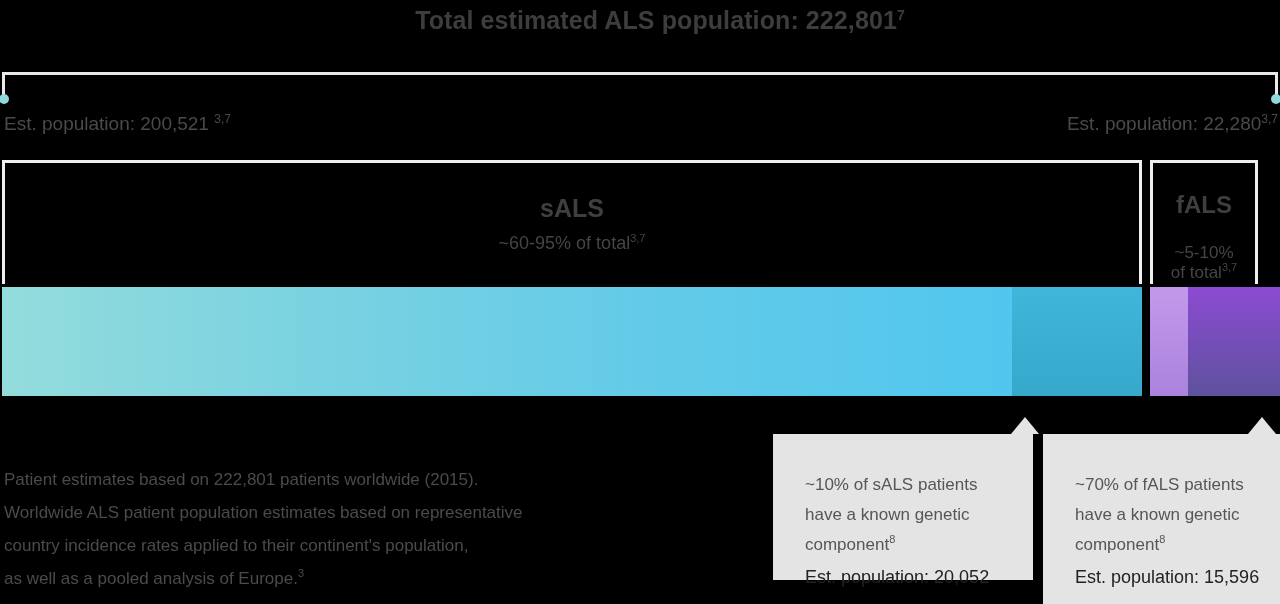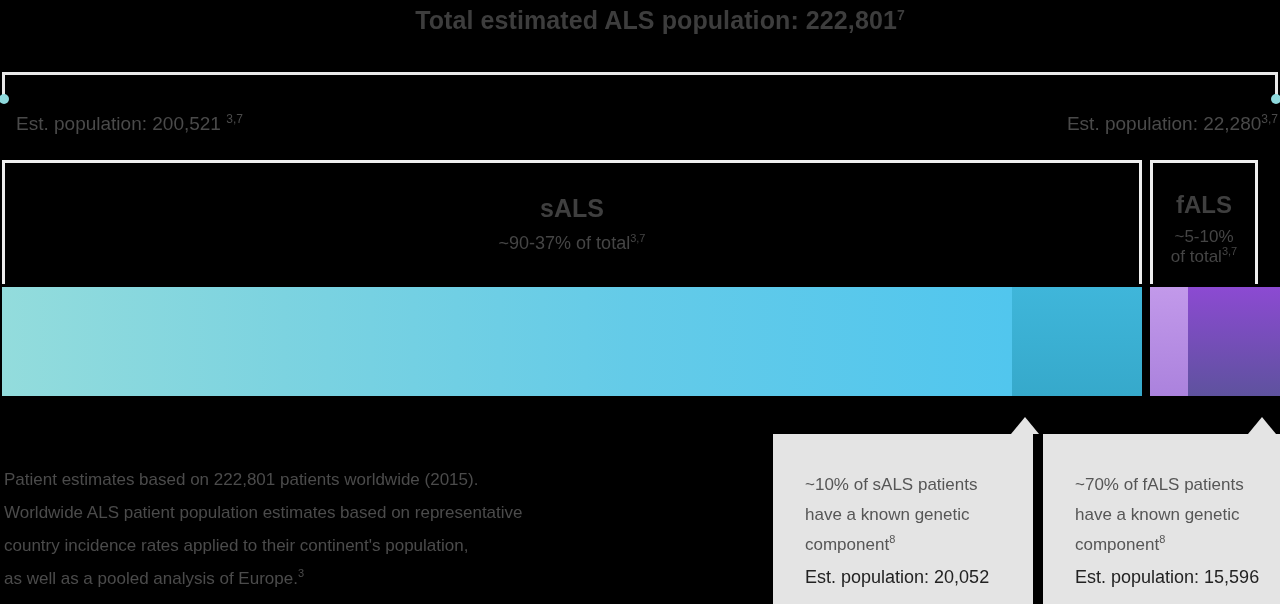--- a/index.html
+++ b/index.html
@@ -79,21 +79,21 @@
     top: 113px;
     font-size: 19px;
     color: #4a4a4a;
     white-space: nowrap;
   }
   .est-label sup {
     font-size: 12px;
     vertical-align: super;
     line-height: 0;
   }
-  #est-left  { left: 16px; }
+  #est-left  { left: 4px; }
   #est-right { right: 2px; }
 
   
   .cat-box {
     position: absolute;
     top: 160px;
     height: 124px;
     border: 3px solid #efefef;
     border-bottom: none;
     box-sizing: border-box;
@@ -118,21 +118,21 @@
     margin-top: 12px;
     text-align: center;
     line-height: 1.15;
   }
   .cat-sub sup {
     font-size: 11px;
     vertical-align: super;
     line-height: 0;
   }
   #box-fals .cat-title { margin-top: 30px; font-size: 24px; }
-  #box-fals .cat-sub   { font-size: 17px; margin-top: 10px; }
+  #box-fals .cat-sub   { font-size: 17px; margin-top: 26px; }
 
   
   #bars {
     position: absolute;
     left: 2px;
     top: 287px;
     height: 109px;
     width: 1276px;
   }
   .bar-seg {
@@ -177,21 +177,21 @@
     line-height: 0;
   }
 
   
   .callout {
     position: absolute;
     background: #e4e4e4;
     box-sizing: border-box;
     padding: 36px 32px 0 32px;
   }
-  #callout-sals { left: 773px;  top: 434px; width: 260px; height: 170px; }
+  #callout-sals { left: 773px;  top: 434px; width: 260px; height: 146px; }
   #callout-fals { left: 1043px; top: 434px; width: 237px; height: 170px; }
 
   .callout .arrow {
     position: absolute;
     top: -17px;
     width: 0;
     height: 0;
     border-left: 14px solid transparent;
     border-right: 14px solid transparent;
     border-bottom: 17px solid #e4e4e4;
@@ -235,21 +235,21 @@
 <div class="est-label" id="est-left">
   <span>Est. population: 200,521</span> <sup>3,7</sup>
 </div>
 <div class="est-label" id="est-right">
   <span>Est. population: 22,280</span><sup>3,7</sup>
 </div>
 
 <div class="cat-box" id="box-sals">
   <div class="cat-title">sALS</div>
   <div class="cat-sub">
-    <span>~90-37% of total</span><sup>3,7</sup>
+    <span>~60-95% of total</span><sup>3,7</sup>
   </div>
 </div>
 
 <div class="cat-box" id="box-fals">
   <div class="cat-title">fALS</div>
   <div class="cat-sub">
     <span>~5-10%</span><br>
     <span>of total</span><sup>3,7</sup>
   </div>
 </div>

